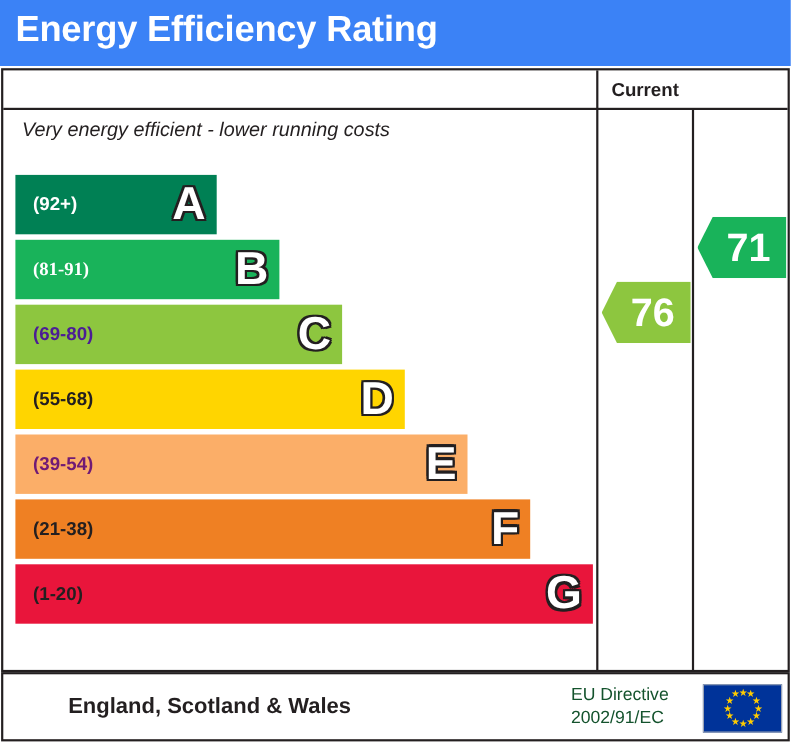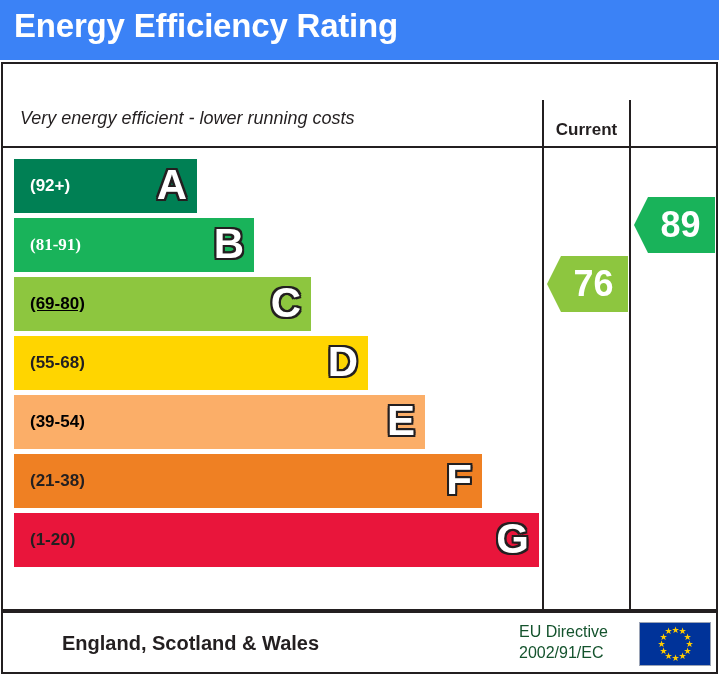--- a/index.html
+++ b/index.html
@@ -54,21 +54,20 @@
 
   
   .col-header-row {
     position: absolute;
     left: 0;
     top: 0;
     width: 100%;
     height: 36px;
     box-sizing: border-box;
     border-bottom: 2px solid #231f20;
-    margin-top: 48px;
   }
   .col-head {
     position: absolute;
     top: 0;
     height: 36px;
     box-sizing: border-box;
     display: flex;
     align-items: center;
     justify-content: center;
     font-size: 17px;
@@ -254,46 +253,46 @@
     <div class="bars" id="bars-container">
         <div class="band" style="top: 0px; width: 183px; background: rgb(0, 128, 84);">
           <div class="band-range" style="color: rgb(255, 255, 255);">(92+)</div>
           <div class="band-letter">A</div>
         </div>
         <div class="band" style="top: 59px; width: 240px; background: rgb(25, 179, 90);">
           <div class="band-range" style="color: rgb(255, 255, 255); font-family: Liberation Serif, serif;">(81-91)</div>
           <div class="band-letter">B</div>
         </div>
         <div class="band" style="top: 118px; width: 297px; background: rgb(141, 198, 63);">
-          <div class="band-range" style="color: #000000; text-decoration: underline;">(69-80)</div>
+          <div class="band-range" style="color: #4c1d95;">(69-80)</div>
           <div class="band-letter">C</div>
         </div>
         <div class="band" style="top: 177px; width: 354px; background: rgb(255, 213, 0);">
           <div class="band-range" style="color: rgb(35, 31, 32);">(55-68)</div>
           <div class="band-letter">D</div>
         </div>
         <div class="band" style="top: 236px; width: 411px; background: rgb(251, 174, 104);">
-          <div class="band-range" style="color: #000000;">(39-54)</div>
+          <div class="band-range" style="color: #701a75;">(39-54)</div>
           <div class="band-letter">E</div>
         </div>
         <div class="band" style="top: 295px; width: 468px; background: rgb(239, 128, 35);">
           <div class="band-range" style="color: rgb(35, 31, 32);">(21-38)</div>
           <div class="band-letter">F</div>
         </div>
         <div class="band" style="top: 354px; width: 525px; background: rgb(233, 21, 59);">
           <div class="band-range" style="color: rgb(35, 31, 32);">(1-20)</div>
           <div class="band-letter">G</div>
         </div>
       </div>
 
     <div id="arrow-current" class="rating-arrow" style="background: rgb(141, 198, 63); left: 544px; top: 192px;">
         <span>76</span>
       </div>
     <div id="arrow-potential" class="rating-arrow" style="background: rgb(25, 179, 90); left: 631px; top: 133px;">
-        <span>89</span>
+        <span>71</span>
       </div>
 
   </div>
 
   <div class="footer">
     <div class="footer-region">England, Scotland &amp; Wales</div>
     <div class="eu-directive">
       <div>EU Directive</div>
       <div>2002/91/EC</div>
     </div>

